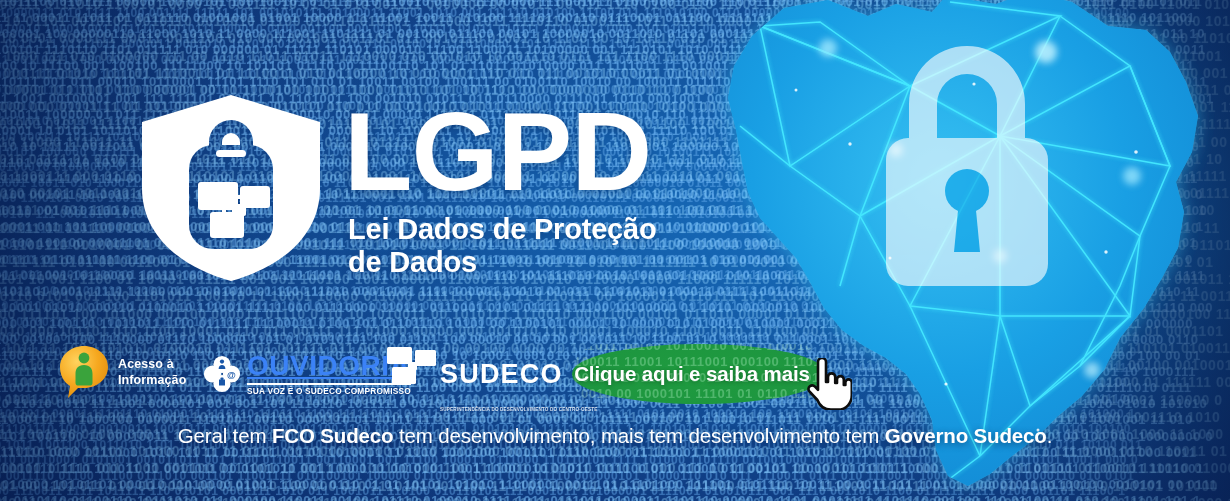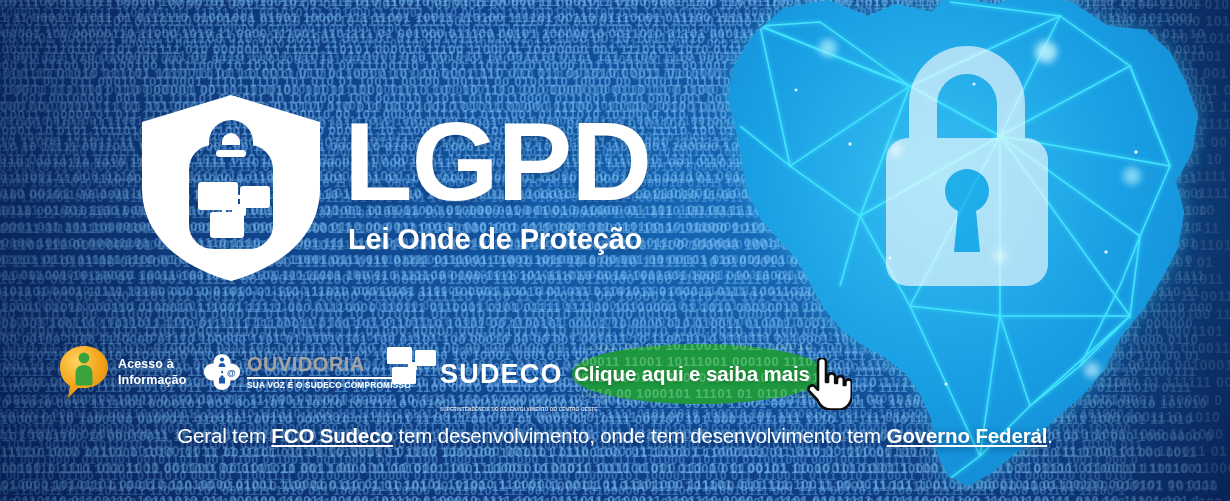--- a/index.html
+++ b/index.html
@@ -59,21 +59,21 @@
   .map-wrap svg{display:block;width:100%;height:100%;}
 
   
   .shield{
     position:absolute;left:136px;top:92px;width:190px;height:192px;
   }
   .shield svg{display:block;width:100%;height:100%;}
 
   
   .lgpd-block{
-    position:absolute;left:344px;top:110px;width:330px;
+    position:absolute;left:344px;top:100px;width:330px;
   }
   .lgpd-title{
     font-size:112px;
     font-weight:700;
     letter-spacing:-1px;
     line-height:.92;
     color:#ffffff;
     margin:0;
     text-shadow:0 2px 10px rgba(0,26,70,.35);
   }
@@ -101,22 +101,23 @@
     margin-left:8px;color:#fff;font-size:12.5px;font-weight:700;
     line-height:1.28;letter-spacing:.1px;
   }
 
   
   .logo-ouv{left:202px;top:8px;}
   .ouv-icon{width:40px;height:40px;flex:0 0 auto;}
   .ouv-icon svg{display:block;width:100%;height:100%;}
   .ouv-text{margin-left:5px;}
   .ouv-main{
-    color:#a3a3a3;font-size:20px;font-weight:700;letter-spacing:.5px;
+    color:#3b82f6;font-size:28px;font-weight:700;letter-spacing:.5px;
     line-height:1;
+    text-decoration:underline;
   }
   .ouv-rule{height:2px;background:#fff;margin:3px 0 2px 0;}
   .ouv-sub{
     color:#fff;font-size:8.3px;font-weight:700;letter-spacing:.22px;
     line-height:1;
   }
 
   
   .logo-sudeco{left:386px;top:2px;flex-direction:column;align-items:flex-start;gap:19px;}
   .sudeco-top{display:flex;align-items:flex-end;}
@@ -166,21 +167,21 @@
   
   .tagline{
     position:absolute;left:0;right:0;top:424px;
     text-align:center;
     color:#ffffff;
     font-size:20.5px;
     font-weight:400;
     letter-spacing:-.15px;
     text-shadow:0 2px 7px rgba(0,20,60,.55);
   }
-  .tagline b{font-weight:700;text-decoration:underline;}
+  .tagline b{font-weight:700;}
 </style>
 </head>
 <body>
 
 <div id="banner">
 
   <div class="bg-base"></div>
   <div class="binary-layer l1">01011100 0101111 00000 100 00101 100 100101 01 111 010 110010 01 01 11100000 111 001011 0100 0001 1100 110 0111001 1000001 010100 110000 011001 0100 00001110 11 11101 011
 11 11 00011 11011 01 0111110 01001001 01001 10000 111 11001 10011 110100 111101 00110 01110001 011100 11111111 0011 1011000 1110 01111 11001011 111010 00 111 1110 1011001
 000001 100 00000110 11000 1010 11 0000 111001 1101111 01 001000 011100 00101 10000010 0011010 01101 00011110 010 01 10001011 01111111 0010111 1011 100110 00011 111 011 10
@@ -417,21 +418,22 @@
           <rect x="80" y="58" width="30" height="7" rx="3.5" fill="#fff"></rect>
         </mask>
       </defs>
       <rect x="0" y="0" width="190" height="192" fill="#ffffff" mask="url(#shieldMask)"></rect>
     </svg>
   </div>
 
   <div class="lgpd-block">
     <div class="lgpd-title">LGPD</div>
     <div class="lgpd-sub">
-      <div>Lei Onde de Proteção</div>
+      <div>Lei Dados de Proteção</div>
+      <div>de Dados</div>
     </div>
   </div>
 
   <div class="logo-row">
 
     <div class="logo logo-acesso">
       <div class="acesso-bubble">
         <svg viewBox="0 0 52 56" xmlns="http://www.w3.org/2000/svg">
           <defs>
             <radialGradient id="bub" cx="35%" cy="30%" r="80%">
@@ -507,16 +509,16 @@
       <path d="M12,4 C12,1.8 13.8,0 16,0 C18.2,0 20,1.8 20,4 V24 L22,24 V19
                C22,17 23.6,15.4 25.6,15.4 C27.6,15.4 29.2,17 29.2,19 V25 L31,25 V21.5
                C31,19.6 32.5,18.1 34.4,18.1 C36.3,18.1 37.8,19.6 37.8,21.5 V27 L39.4,27
                V24.6 C39.4,22.8 40.8,21.4 42.6,21.4 C44.4,21.4 45.8,22.8 45.8,24.6
                V37 C45.8,45 40.4,51.6 32,51.6 H25 C18,51.6 13.6,47.4 11.4,42
                L3.4,33.4 C2,31.8 2.2,29.6 3.8,28.3 C5.4,27 7.6,27.2 9,28.6 L12,31.8 Z" fill="#ffffff" stroke="#0d0d0d" stroke-width="2.6" stroke-linejoin="round"></path>
     </svg>
   </div>
 
   <div class="tagline">
-    <span>Geral tem </span><b>FCO Sudeco</b><span> tem desenvolvimento, onde tem desenvolvimento tem </span><b>Governo Federal</b><span>.</span>
+    <span>Geral tem </span><b>FCO Sudeco</b><span> tem desenvolvimento, mais tem desenvolvimento tem </span><b>Governo Sudeco</b><span>.</span>
   </div>
 
 </div>
 
 </body></html>

